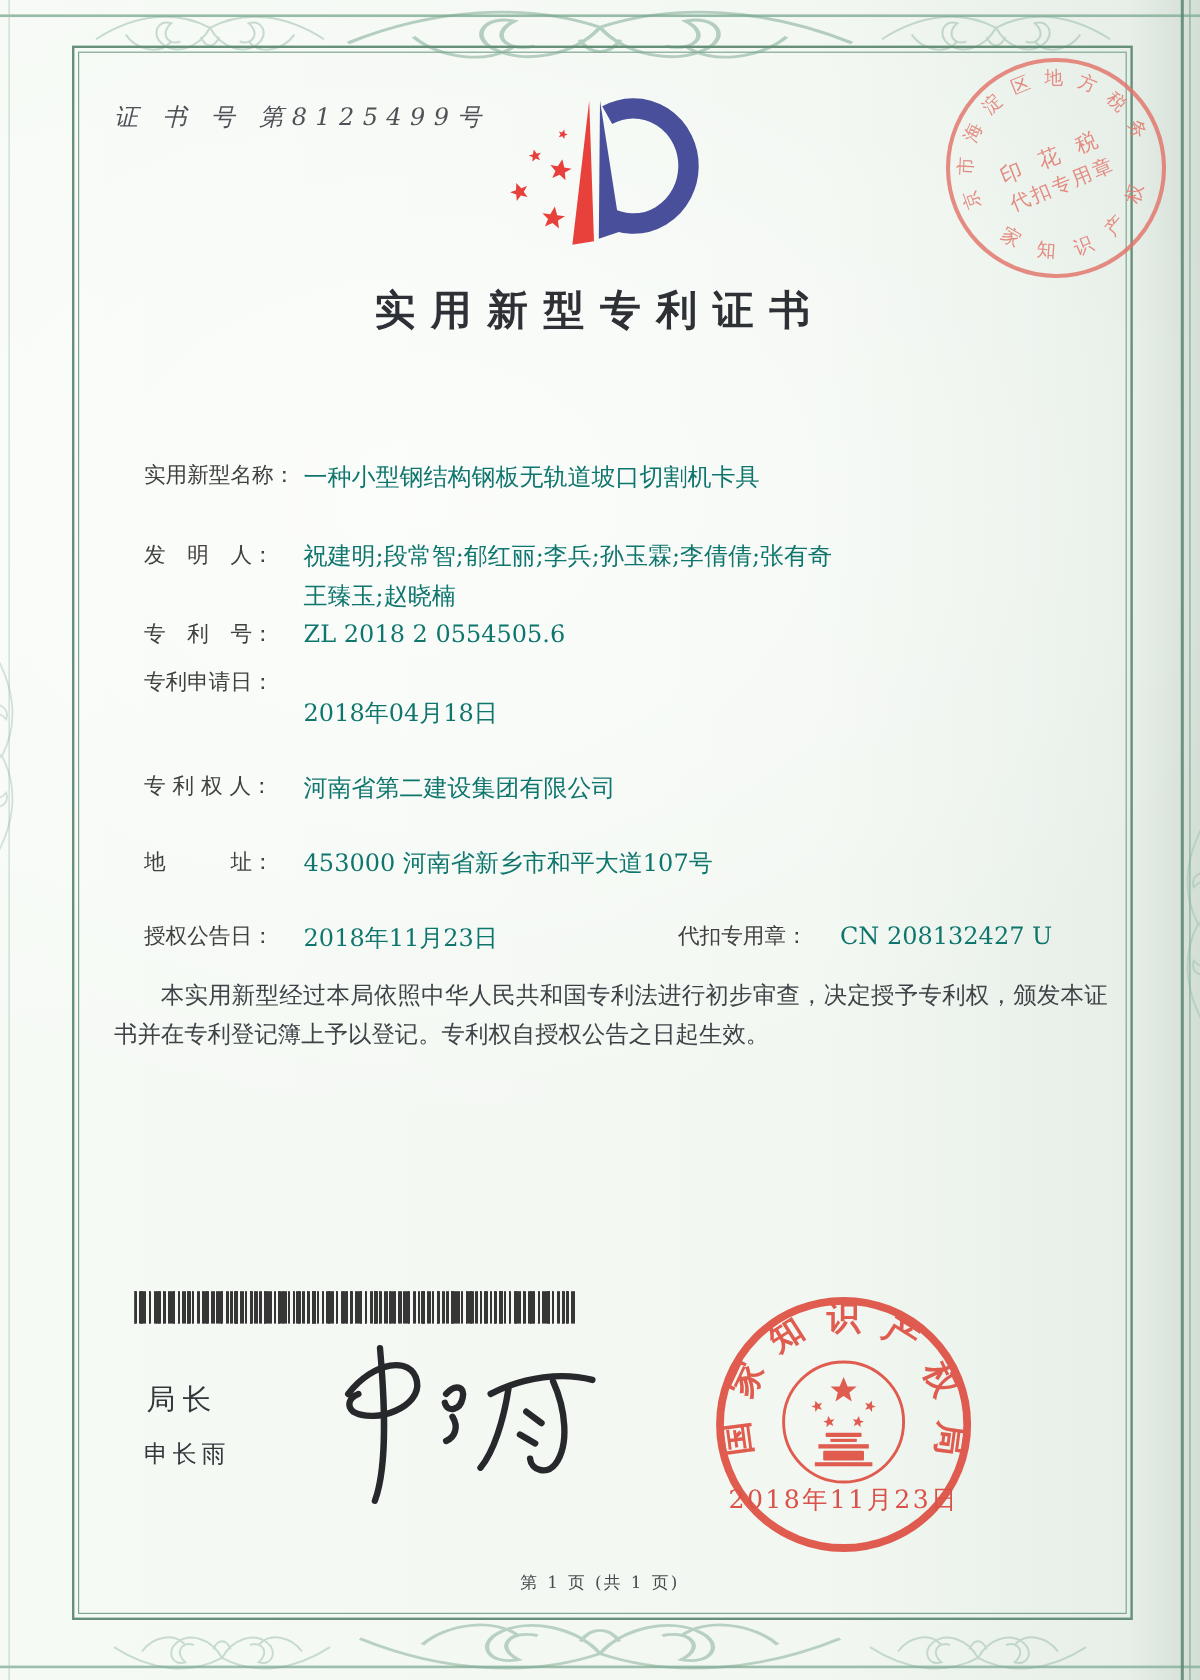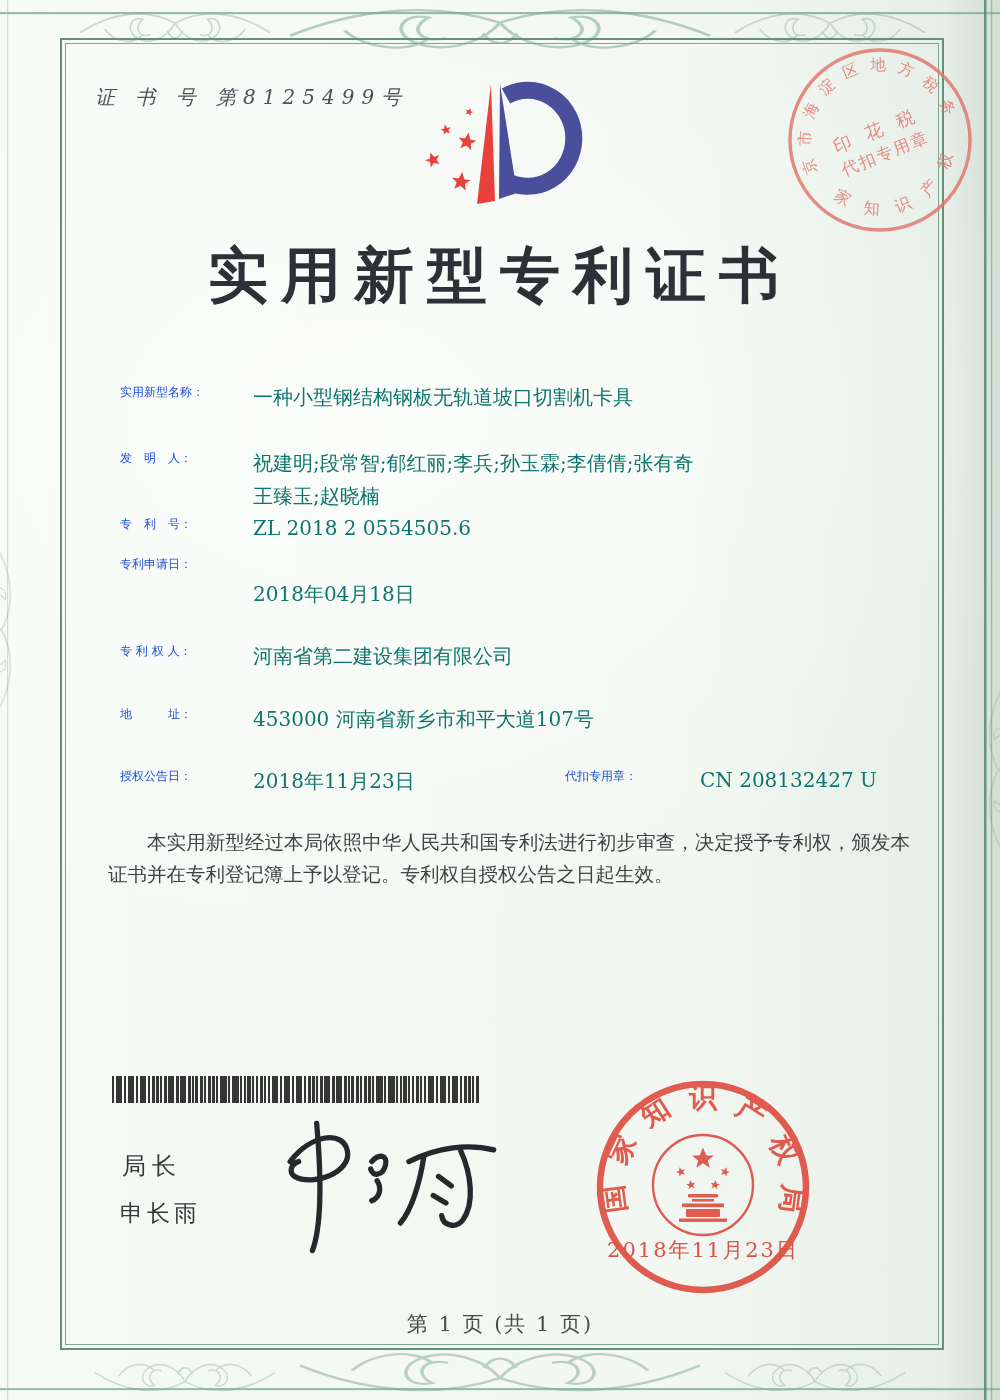--- a/index.html
+++ b/index.html
@@ -10,36 +10,36 @@
     background:
       radial-gradient(1200px 900px at 35% 30%, rgba(255,255,255,.65), rgba(255,255,255,0) 60%),
       linear-gradient(90deg,#f6faf5 0%,#f2f7f1 68%,#e7efe8 94%,#d3ded5 100%),
       #f1f6f0;
   }
   .abs{position:absolute;}
   
   .frame{position:absolute;left:60px;right:56px;top:38px;bottom:50px;border:2px solid #67907b;}
   .frame::after{content:"";position:absolute;inset:3px;border:1px solid #7ea78f;}
   .cert-no{left:95px;top:84px;font-size:20px;letter-spacing:7px;color:#4e5257;font-style:italic;}
-  .title{left:0;right:0;top:236px;text-align:center;font-size:60px;letter-spacing:13px;
+  .title{left:0;right:0;top:236px;text-align:center;font-size:34px;letter-spacing:13px;
          font-weight:700;color:#2d3035;}
-  .f-label{position:absolute;left:120px;font-size:12px;color:#1d4ed8;white-space:pre;}
+  .f-label{position:absolute;left:120px;font-size:18px;color:#404040;white-space:pre;}
   .f-value{position:absolute;left:253px;font-size:20px;color:#0f766e;white-space:pre;}
   .paras{left:95px;width:828px;top:814px;font-size:19.5px;line-height:31.5px;
          text-align:justify;color:#3f4347;}
-  .paras p{margin:13px;text-indent:2em;}
+  .paras p{margin:0;text-indent:2em;}
   .barcode{left:112px;top:1076px;width:368px;height:27px;opacity:.88;
     background:
       repeating-linear-gradient(90deg,#1c1c1c 0 2px,transparent 2px 4px),
       repeating-linear-gradient(90deg,#1c1c1c 0 1px,transparent 1px 6px),
       repeating-linear-gradient(90deg,transparent 0 5px,#1c1c1c 5px 8px,transparent 8px 13px);
   }
   .sig-title{left:122px;top:1150px;font-size:24px;letter-spacing:6px;color:#34383c;}
-  .sig-name{left:120px;top:1198px;font-size:23px;letter-spacing:4px;color:#34383c;}
-  .footer{left:0;right:0;top:1310px;text-align:center;font-size:21px;letter-spacing:2px;color:#474b4e;}
+  .sig-name{left:120px;top:1198px;font-size:20px;letter-spacing:4px;color:#34383c;}
+  .footer{left:0;right:0;top:1310px;text-align:center;font-size:14px;letter-spacing:2px;color:#474b4e;}
   svg text{font-family:"DejaVu Serif","Liberation Serif",serif;}
   .ornaments{left:0;top:0;pointer-events:none;}
 </style>
 </head>
 <body>
 
 <svg class="abs ornaments" width="1000" height="1400" viewBox="0 0 1000 1400">
   <defs>
     <g id="flourish" fill="none" stroke="#7fab94" stroke-width="1.8">
       <path d="M0,26 C34,4 70,0 100,16 C130,0 166,4 200,26"></path>

